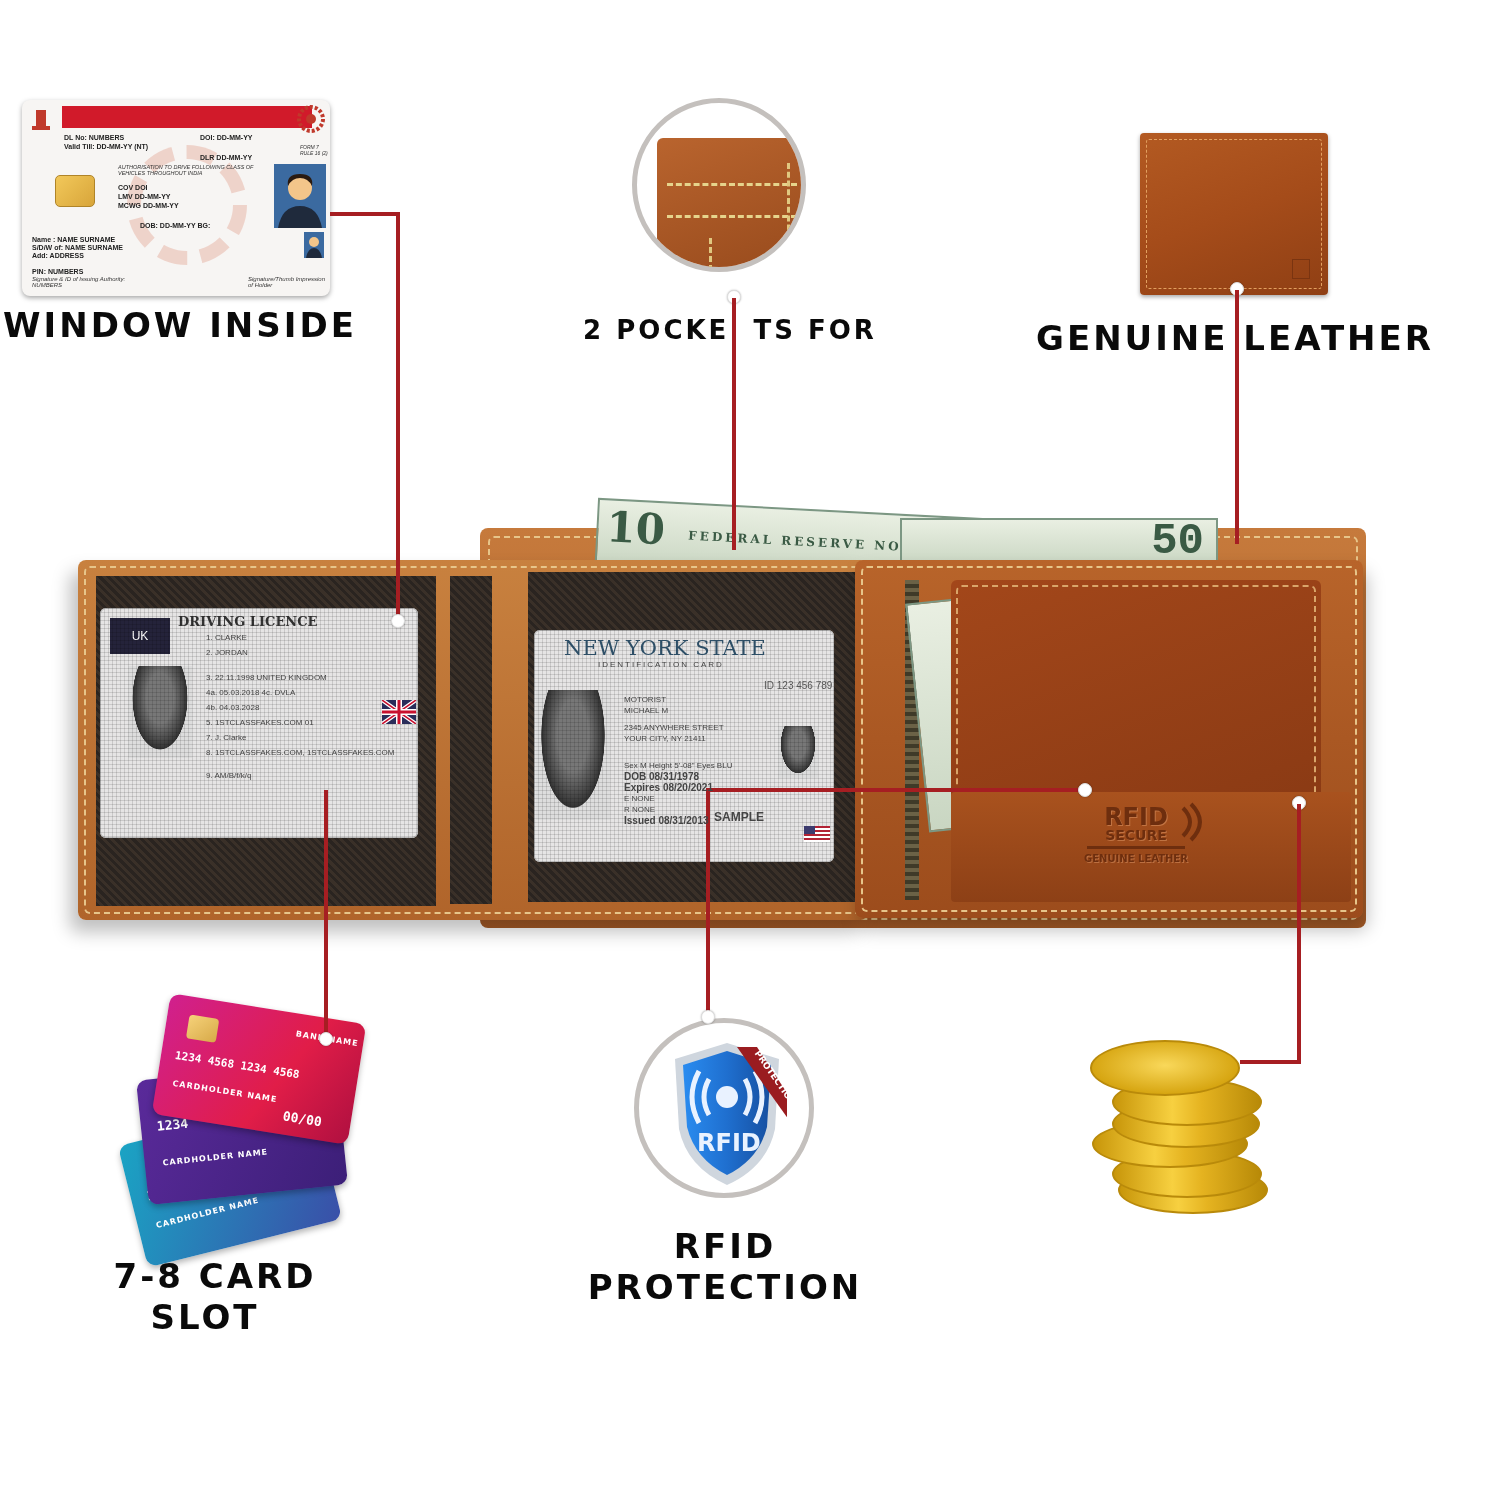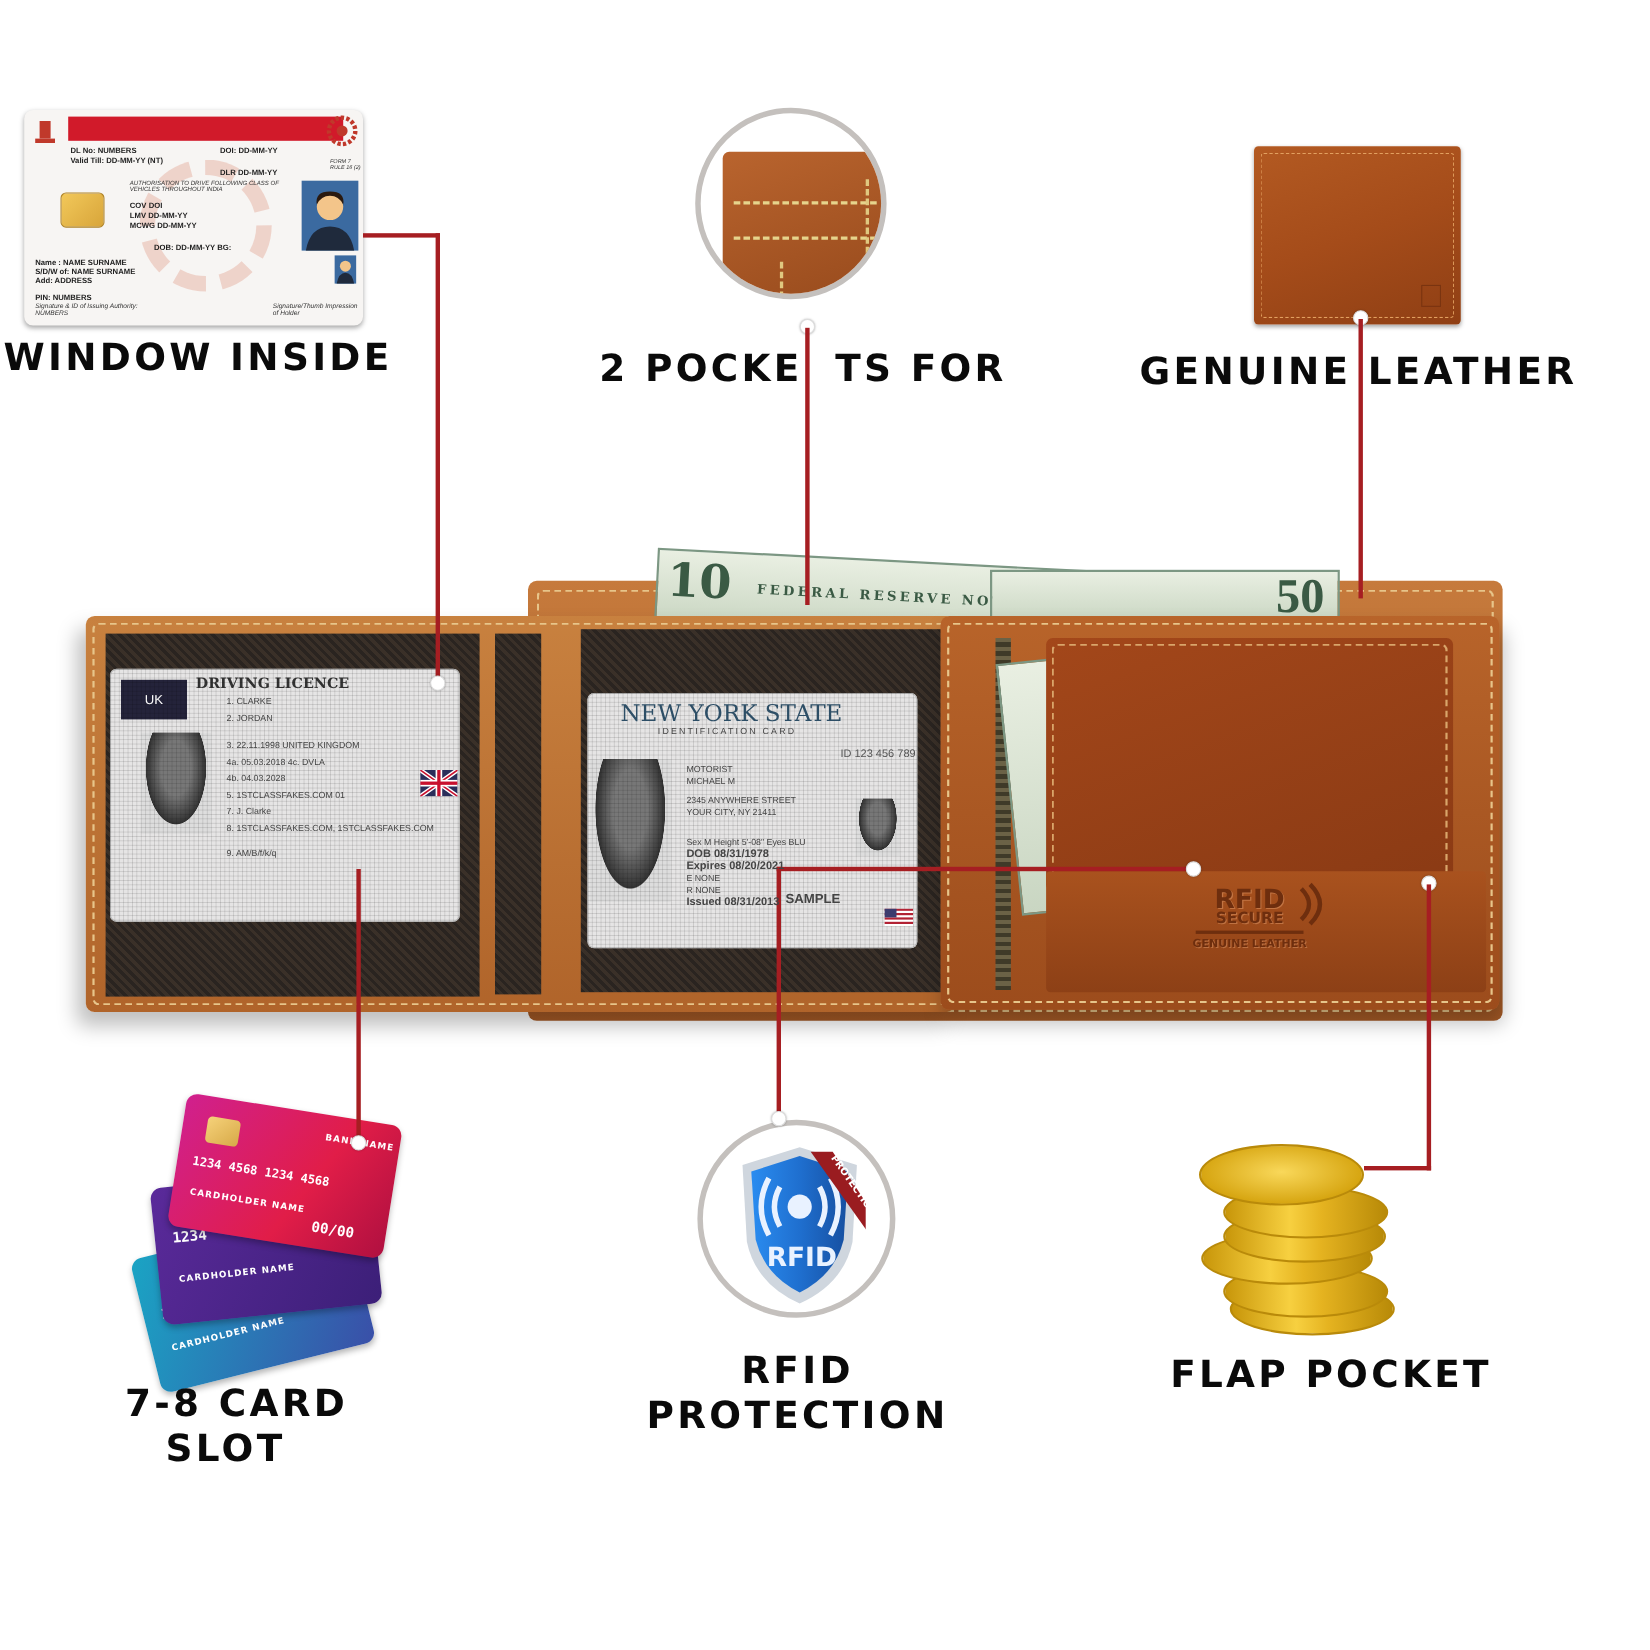--- a/index.html
+++ b/index.html
@@ -107,42 +107,42 @@
   <div>WINDOW INSIDE</div>
 </div>
 
 <div class="circ circ-pocket">
   <div class="lea"></div>
   <div class="stitch" style="top:80px;width:130px"></div>
   <div class="stitch" style="top:112px;width:130px"></div>
   <div class="vline" style="left:150px;top:60px;height:120px"></div>
   <div class="vline" style="left:72px;top:135px;height:60px"></div>
 </div>
-<div class="label" style="left:520px;top:315px;width:420px;font-size:34px">
+<div class="label" style="left:520px;top:315px;width:420px;font-size:26px">
   <div style="white-space:pre">2 POCKE  TS FOR</div>
 </div>
 
 <div class="abs small-wallet">
   <div class="seam"></div>
   <div class="logo"></div>
 </div>
 <div class="label" style="left:1020px;top:318px;width:430px;font-size:34px">
   <div>GENUINE LEATHER</div>
 </div>
 
 <div class="abs wallet-back">
   <div class="stitch-border" style="inset:8px"></div>
 </div>
 
 <div class="bill" style="left:596px;top:508px;width:390px;height:70px;transform:rotate(3deg);">
   <div class="abs" style="left:8px;top:2px;font-family:'DejaVu Serif',serif;font-size:42px;color:#3a5a44;font-weight:bold">10</div>
   <div class="abs" style="left:90px;top:24px;font-family:'DejaVu Serif',serif;font-size:12px;color:#3a5a44;font-weight:bold;letter-spacing:3px">FEDERAL RESERVE NOTE</div>
 </div>
 <div class="bill" style="left:900px;top:518px;width:318px;height:50px;">
-  <div class="abs" style="right:12px;top:-4px;font-family:Liberation Serif, serif;font-size:44px;color:#3a5a44;font-weight:bold">50</div>
+  <div class="abs" style="right:12px;top:-4px;font-family:Liberation Mono, monospace;font-size:44px;color:#3a5a44;font-weight:bold">50</div>
 </div>
 
 <div class="abs wallet-left">
   <div class="stitch-border" style="inset:6px"></div>
 
   <div class="lining" style="left:18px;top:16px;width:340px;height:330px"></div>
   <div class="window" style="left:22px;top:48px;width:318px;height:230px">
     <div class="uk-badge">UK</div>
     <div class="abs" style="left:78px;top:6px;font-family:'DejaVu Serif',serif;font-weight:bold;font-size:13px;color:#333">DRIVING LICENCE</div>
     <div class="photo-gray" style="left:28px;top:58px;width:64px;height:92px"></div>
@@ -275,21 +275,20 @@
 
 <div>
   <div class="coin" style="left:1118px;top:1166px;width:150px;height:48px"></div>
   <div class="coin" style="left:1112px;top:1150px;width:150px;height:48px"></div>
   <div class="coin" style="left:1092px;top:1120px;width:156px;height:48px"></div>
   <div class="coin" style="left:1112px;top:1100px;width:148px;height:48px"></div>
   <div class="coin" style="left:1112px;top:1078px;width:150px;height:48px"></div>
   <div class="coin" style="left:1090px;top:1040px;width:150px;height:56px;background:radial-gradient(ellipse at 50% 45%,#f9d85a,#d7a612 70%,#b48408)"></div>
 </div>
 <div class="label" style="left:1040px;top:1230px;width:340px;font-size:34px">
-  <div>FLAP POCKET</div>
 </div>
 
 <div>
 
   <div class="leader" style="left:330px;top:212px;width:70px;height:4px"></div>
   <div class="leader" style="left:396px;top:212px;width:4px;height:410px"></div>
   <div class="dot" style="left:391px;top:614px"></div>
 
   <div class="dot" style="left:727px;top:290px"></div>
   <div class="leader" style="left:732px;top:298px;width:4px;height:252px"></div>

